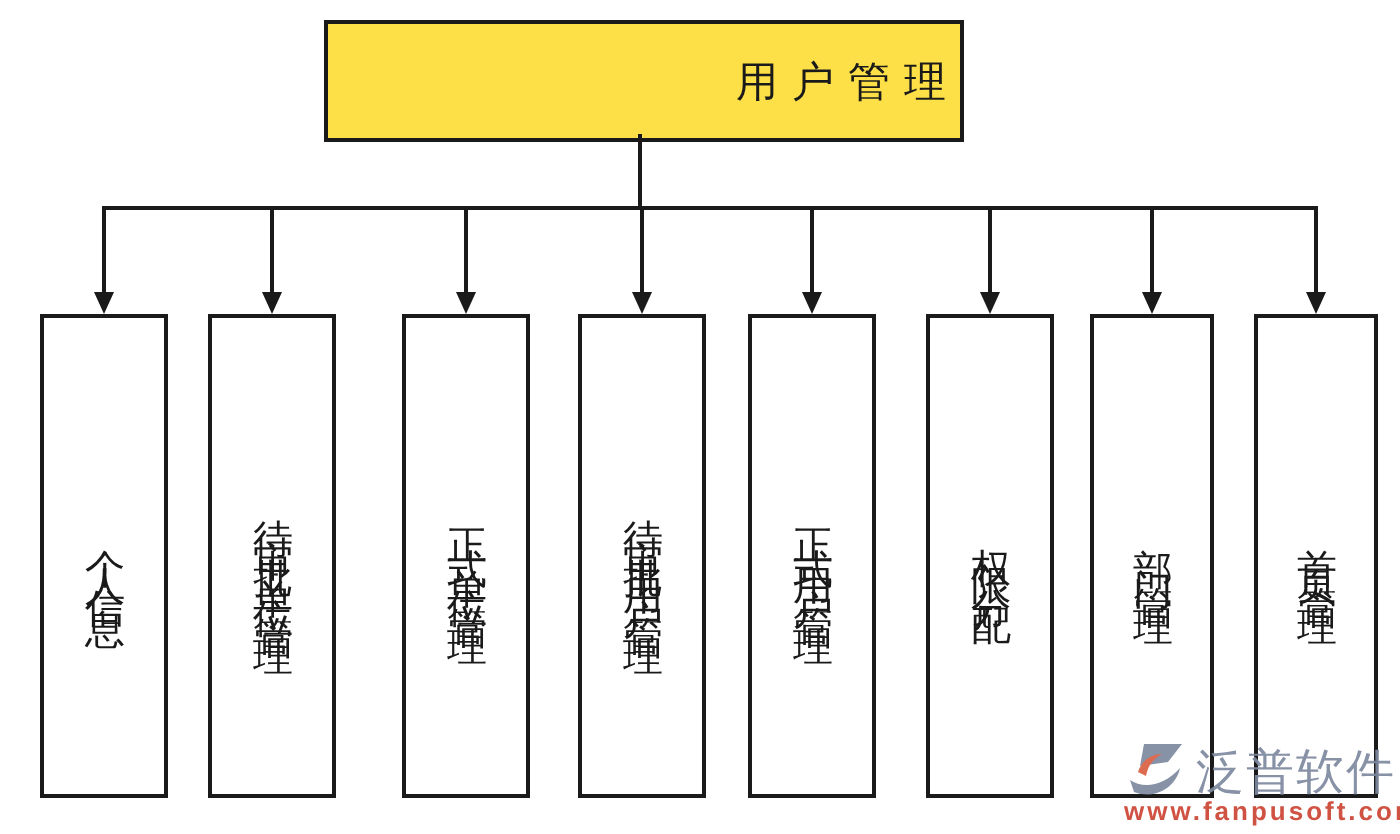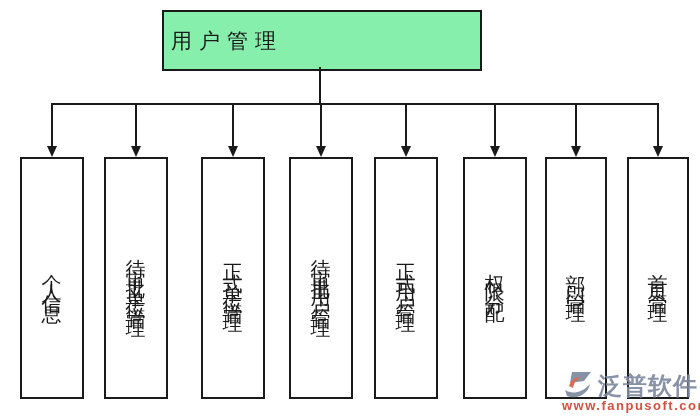--- a/index.html
+++ b/index.html
@@ -2,42 +2,42 @@
 <html><head>
 <meta charset="utf-8">
 <style>
   html,body{margin:0;padding:0;background:#ffffff;}
   .stage{
     position:relative;width:700px;height:417px;background:#ffffff;
     font-family:"Liberation Serif","DejaVu Serif",serif;color:#1a1a1a;overflow:hidden;
   }
   .root-box{
     position:absolute;left:162px;top:10px;width:316px;height:57px;
-    border:2px solid #1a1a1a;display:flex;align-items:center;justify-content:flex-start;
-    font-size:21px;letter-spacing:7px;text-indent:7px;background:#86efac;
+    border:2px solid #1a1a1a;display:flex;align-items:center;justify-content:flex-end;
+    font-size:21px;letter-spacing:7px;text-indent:7px;background:#fde047;
   }
   .connectors{position:absolute;left:0;top:0;width:700px;height:417px;}
   .node{
     position:absolute;top:157px;height:242px;border:2px solid #1a1a1a;
     display:flex;align-items:center;justify-content:center;background:#ffffff;
     box-sizing:border-box;
   }
   .node .vtext{
     writing-mode:vertical-rl;text-orientation:upright;
     font-size:20px;letter-spacing:10px;line-height:1;white-space:nowrap;
   }
   .watermark{
     position:absolute;left:560px;top:369px;width:140px;height:48px;
     opacity:0.92;pointer-events:none;
   }
   .watermark .logo{position:absolute;left:3px;top:3px;}
   .watermark .brand{
     position:absolute;left:38px;top:1px;
     font-family:"Liberation Sans","DejaVu Sans",sans-serif;
-    font-size:24px;font-weight:bold;color:#7e89a0;letter-spacing:1px;white-space:nowrap;
+    font-size:24px;font-weight:normal;color:#7e89a0;letter-spacing:1px;white-space:nowrap;
   }
   .watermark .url{
     position:absolute;left:2px;top:29px;
     font-family:"Liberation Sans","DejaVu Sans",sans-serif;
     font-size:13px;font-weight:bold;color:#cc4433;letter-spacing:1.5px;white-space:nowrap;
   }
 </style>
 </head>
 <body>
 

